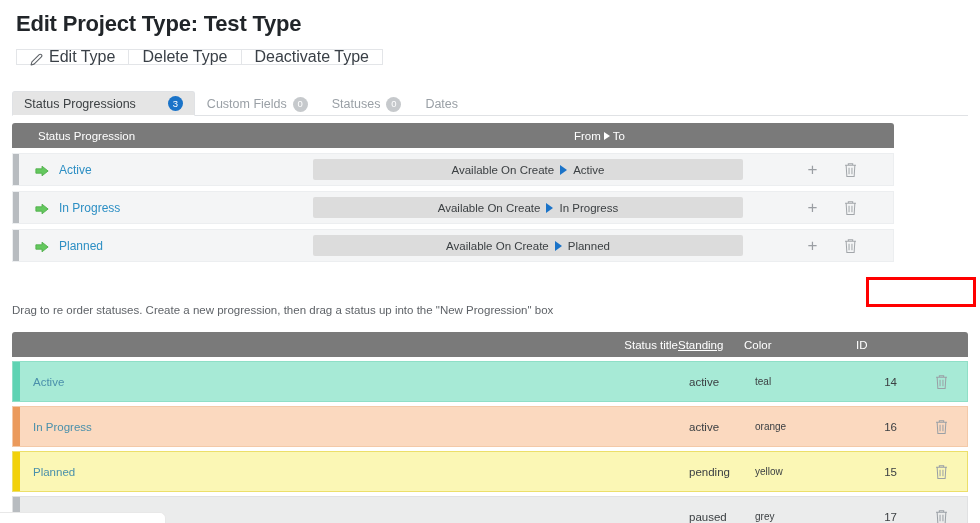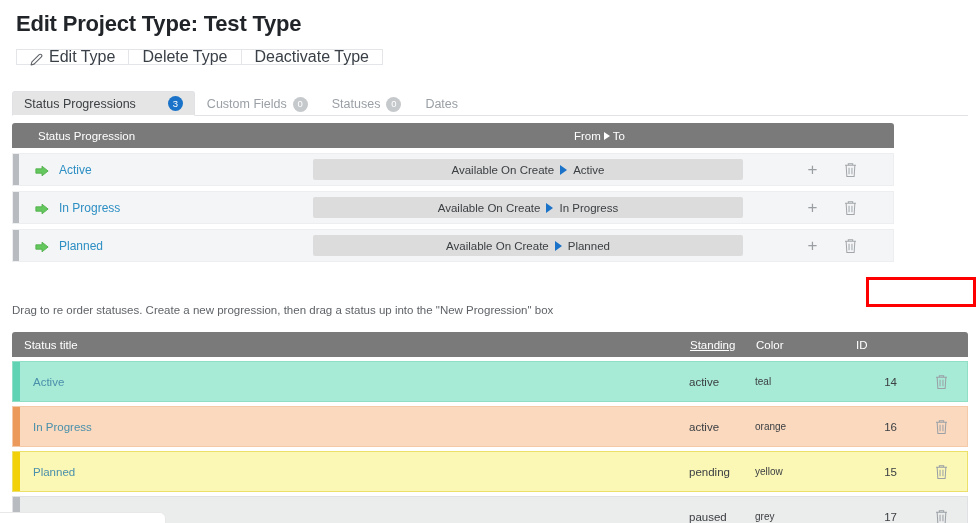--- a/index.html
+++ b/index.html
@@ -113,24 +113,24 @@
     font-size: 11.5px; color: #5f6368;
   }
 
   
   .status-table { position: absolute; left: 12px; top: 332px; width: 956px; }
   .st-head {
     height: 25px; background: #7a7a7a; color: #fff;
     display: flex; align-items: center; font-size: 11.5px;
     border-radius: 3px 3px 0 0;
   }
-  .st-th-title { flex: 1; padding-left: 12px; }
+  .st-th-title { flex: 1; padding-left: 12px; text-align: right; }
   .st-th-standing { width: 66px; text-decoration: underline; }
   .st-th-color { width: 100px; }
-  .st-th-id { width: 60px; }
+  .st-th-id { width: 60px; margin-left: 12px; }
   .st-th-act { width: 52px; }
 
   .st-row {
     height: 41px; margin-top: 4px;
     display: flex; align-items: center; position: relative;
     border: 1px solid rgba(0,0,0,0.05);
   }
   .st-bar { position:absolute; left:0; top:0; width:7px; height:100%; }
   .st-name { flex: 1; padding-left: 20px; font-size: 11.5px; color: #4a90ab; }
   .st-standing { width: 66px; font-size: 11.5px; color: #3c4043; }

